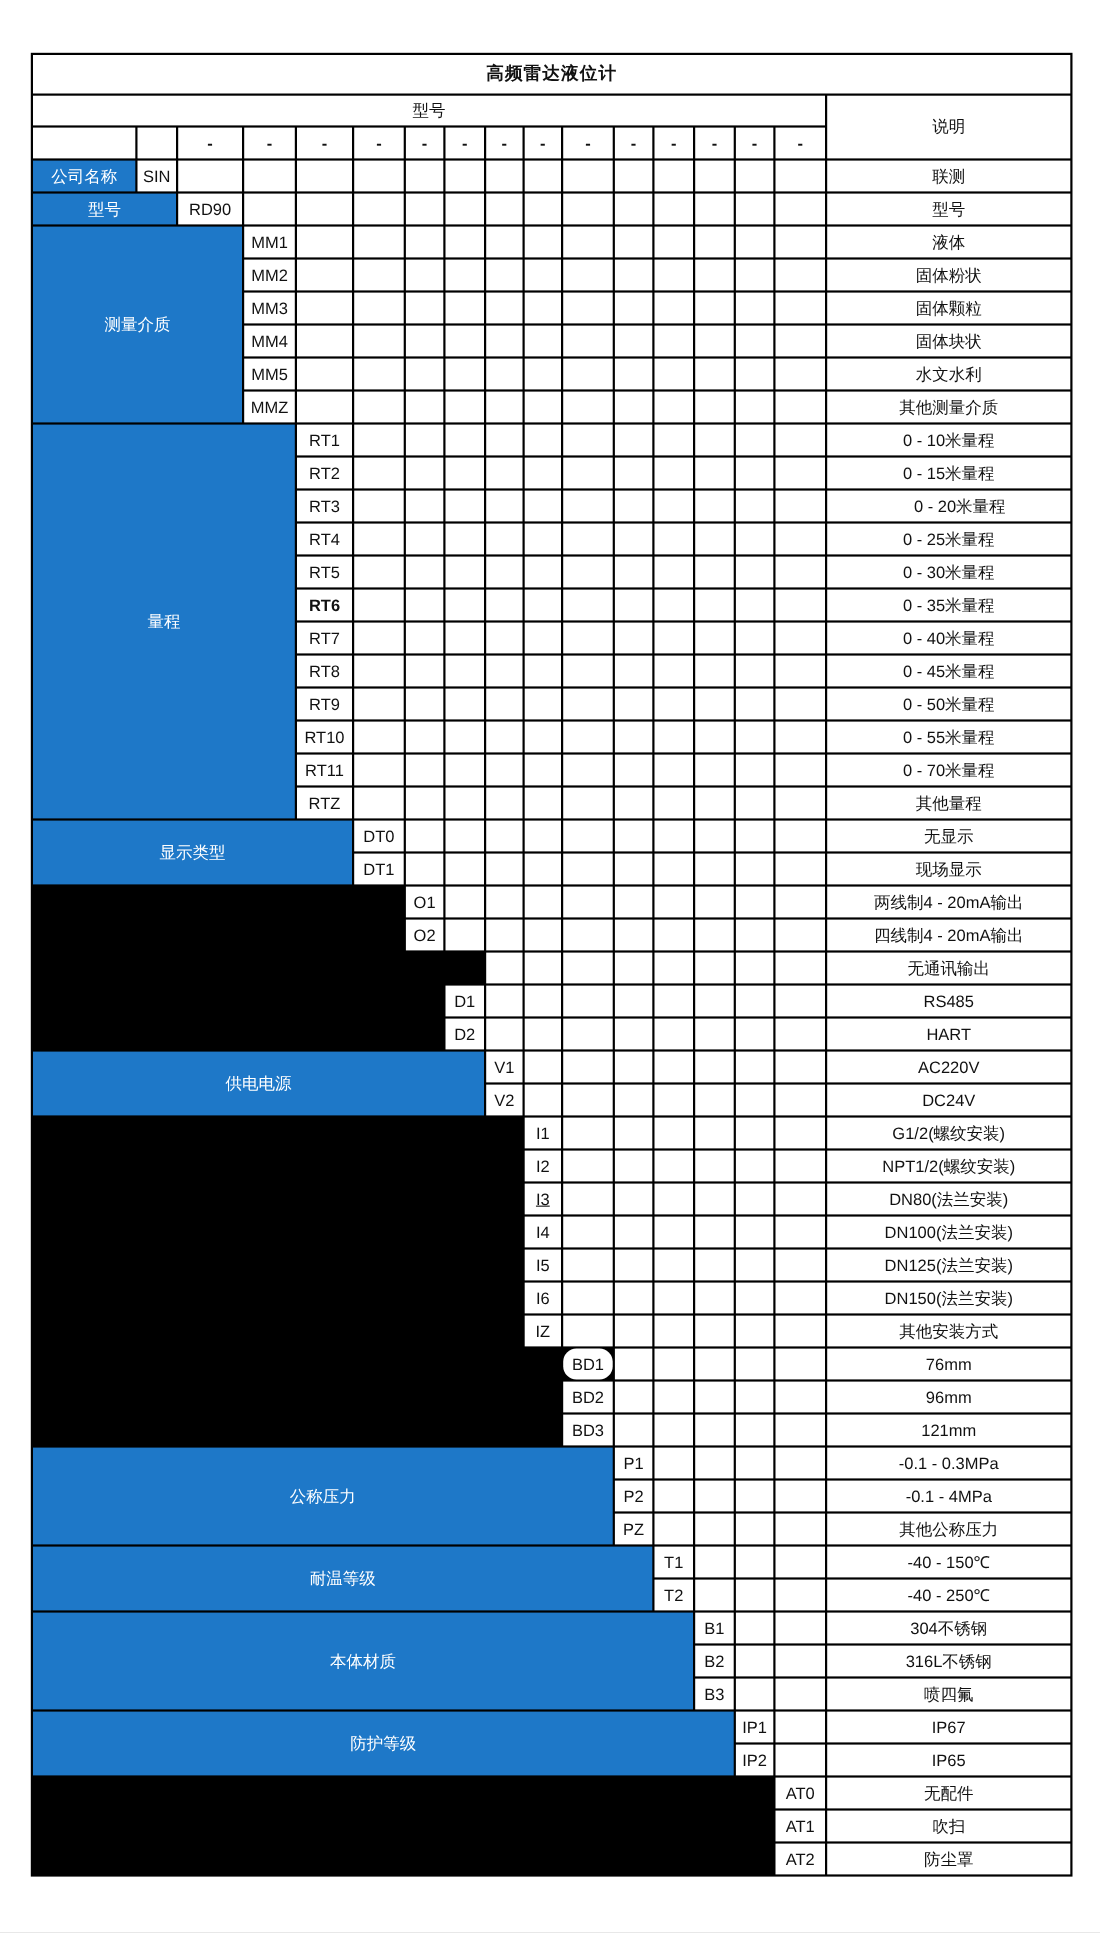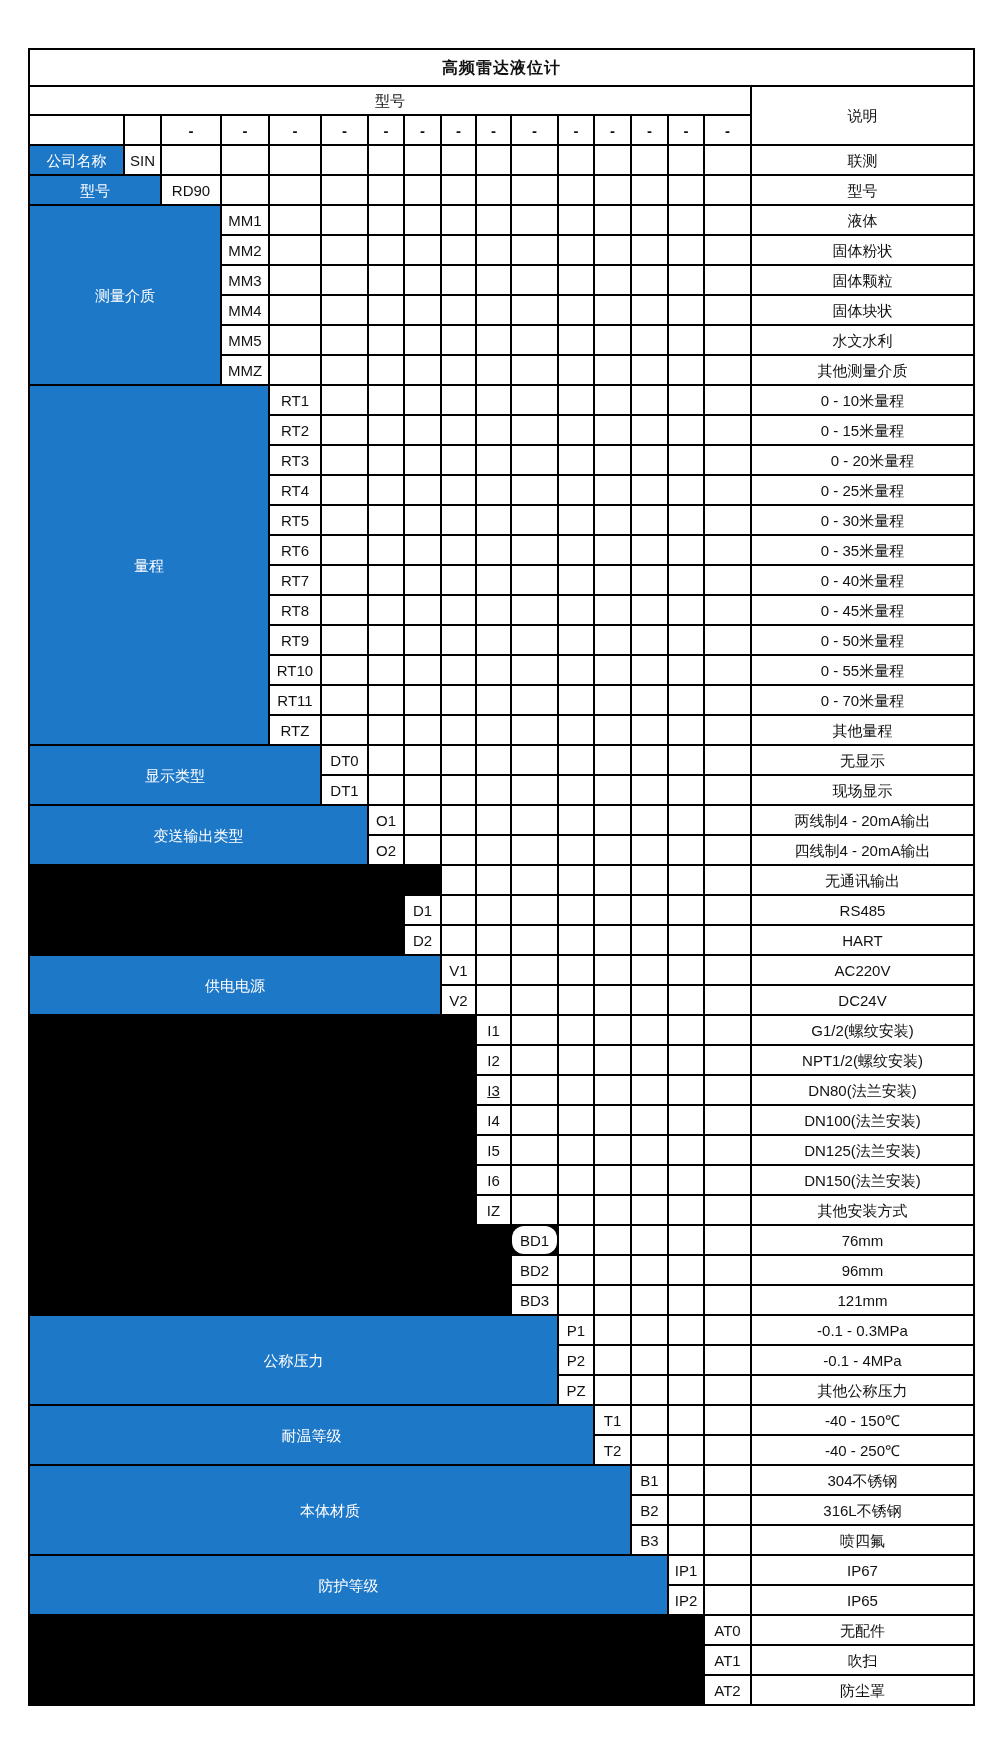--- a/index.html
+++ b/index.html
@@ -260,21 +260,21 @@
       <div class="cell" style="grid-area: 16 / 8 / span 1 / span 1;"></div>
       <div class="cell" style="grid-area: 16 / 9 / span 1 / span 1;"></div>
       <div class="cell" style="grid-area: 16 / 10 / span 1 / span 1;"></div>
       <div class="cell" style="grid-area: 16 / 11 / span 1 / span 1;"></div>
       <div class="cell" style="grid-area: 16 / 12 / span 1 / span 1;"></div>
       <div class="cell" style="grid-area: 16 / 13 / span 1 / span 1;"></div>
       <div class="cell" style="grid-area: 16 / 14 / span 1 / span 1;"></div>
       <div class="cell" style="grid-area: 16 / 15 / span 1 / span 1;"></div>
       <div class="cell" style="grid-area: 16 / 16 / span 1 / span 1;"></div>
       <div class="cell desc" style="grid-area: 16 / 17 / span 1 / span 1;">0 - 30米量程</div>
-      <div class="cell code" style="grid-area: 17 / 5 / span 1 / span 1;">RT6</div>
+      <div class="cell code" style="grid-area: 17 / 5 / span 1 / span 1; font-weight: bold;">RT6</div>
       <div class="cell" style="grid-area: 17 / 6 / span 1 / span 1;"></div>
       <div class="cell" style="grid-area: 17 / 7 / span 1 / span 1;"></div>
       <div class="cell" style="grid-area: 17 / 8 / span 1 / span 1;"></div>
       <div class="cell" style="grid-area: 17 / 9 / span 1 / span 1;"></div>
       <div class="cell" style="grid-area: 17 / 10 / span 1 / span 1;"></div>
       <div class="cell" style="grid-area: 17 / 11 / span 1 / span 1;"></div>
       <div class="cell" style="grid-area: 17 / 12 / span 1 / span 1;"></div>
       <div class="cell" style="grid-area: 17 / 13 / span 1 / span 1;"></div>
       <div class="cell" style="grid-area: 17 / 14 / span 1 / span 1;"></div>
       <div class="cell" style="grid-area: 17 / 15 / span 1 / span 1;"></div>
@@ -376,21 +376,20 @@
       <div class="cell" style="grid-area: 25 / 8 / span 1 / span 1;"></div>
       <div class="cell" style="grid-area: 25 / 9 / span 1 / span 1;"></div>
       <div class="cell" style="grid-area: 25 / 10 / span 1 / span 1;"></div>
       <div class="cell" style="grid-area: 25 / 11 / span 1 / span 1;"></div>
       <div class="cell" style="grid-area: 25 / 12 / span 1 / span 1;"></div>
       <div class="cell" style="grid-area: 25 / 13 / span 1 / span 1;"></div>
       <div class="cell" style="grid-area: 25 / 14 / span 1 / span 1;"></div>
       <div class="cell" style="grid-area: 25 / 15 / span 1 / span 1;"></div>
       <div class="cell" style="grid-area: 25 / 16 / span 1 / span 1;"></div>
       <div class="cell desc" style="grid-area: 25 / 17 / span 1 / span 1;">现场显示</div>
-      <div class="cell blue label" style="grid-area: 26 / 1 / span 2 / span 6;">变送输出类型</div>
       <div class="cell code" style="grid-area: 26 / 7 / span 1 / span 1;">O1</div>
       <div class="cell" style="grid-area: 26 / 8 / span 1 / span 1;"></div>
       <div class="cell" style="grid-area: 26 / 9 / span 1 / span 1;"></div>
       <div class="cell" style="grid-area: 26 / 10 / span 1 / span 1;"></div>
       <div class="cell" style="grid-area: 26 / 11 / span 1 / span 1;"></div>
       <div class="cell" style="grid-area: 26 / 12 / span 1 / span 1;"></div>
       <div class="cell" style="grid-area: 26 / 13 / span 1 / span 1;"></div>
       <div class="cell" style="grid-area: 26 / 14 / span 1 / span 1;"></div>
       <div class="cell" style="grid-area: 26 / 15 / span 1 / span 1;"></div>
       <div class="cell" style="grid-area: 26 / 16 / span 1 / span 1;"></div>

